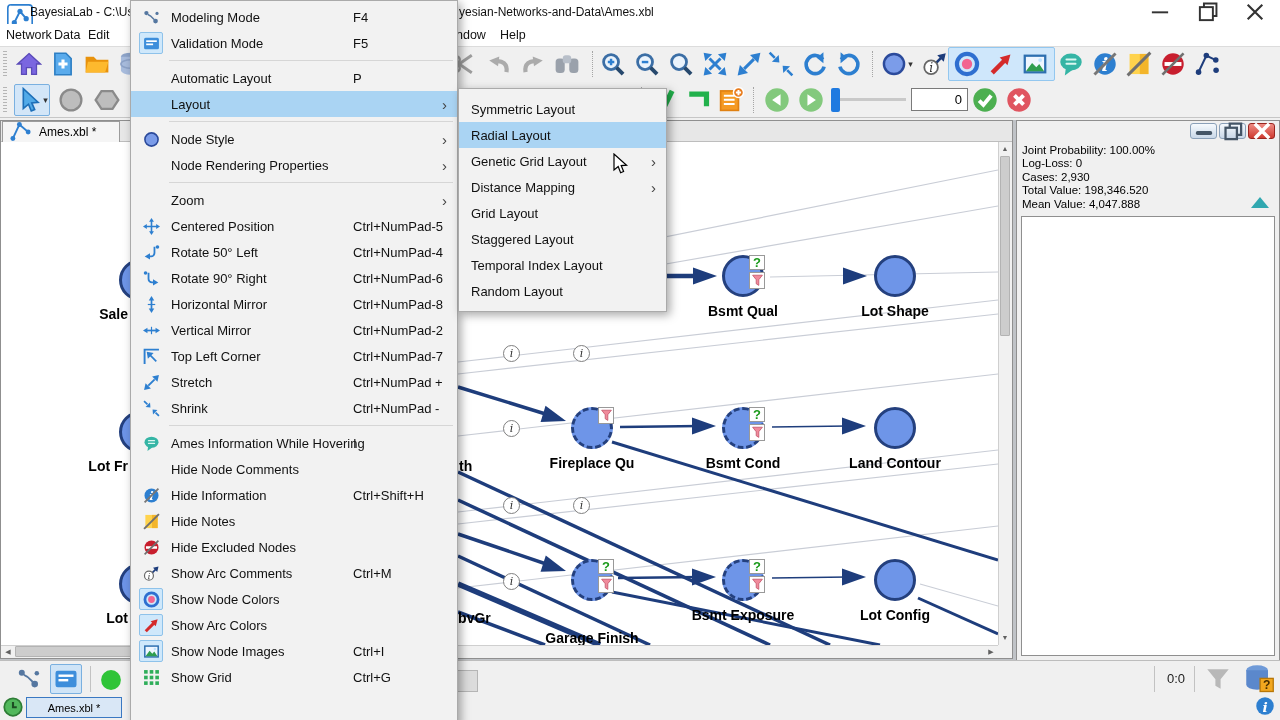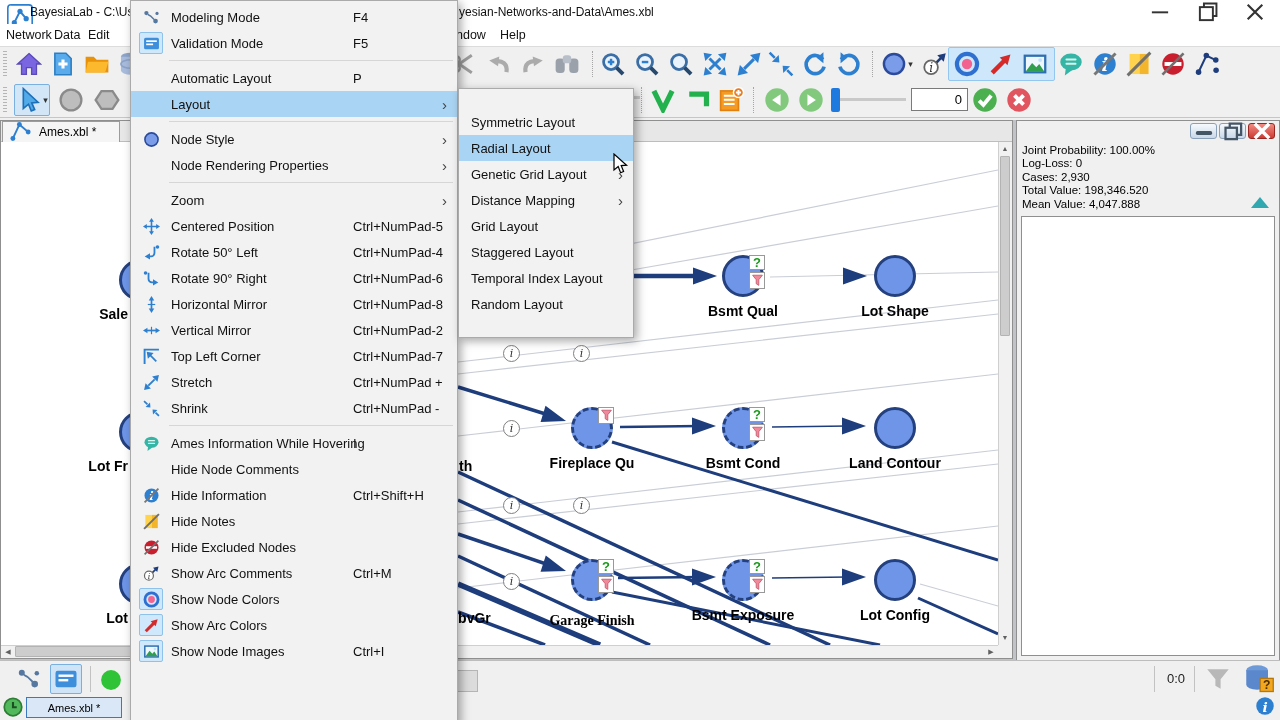--- a/index.html
+++ b/index.html
@@ -66,21 +66,21 @@
   
   #ctxmenu{position:absolute;left:130px;top:0;width:328px;height:726px;background:#f2f2f2;border:1px solid #aaa;box-shadow:3px 3px 9px rgba(0,0,0,.35);z-index:90;padding-top:3px;}
   .mi{position:relative;height:26px;display:flex;align-items:center;padding-left:8px;font-size:13px;color:#111;}
   .mi.hl{background:#aad4f3;}
   .mi-ic{width:24px;height:22px;margin-right:8px;display:flex;align-items:center;justify-content:center;flex:0 0 24px;}
   .mi-ic.tog{background:#cfe8fb;border:1px solid #8ec2ea;border-radius:2px;}
   .mi-lb{white-space:nowrap;}
   .mi-sc{position:absolute;left:222px;white-space:nowrap;}
   .mi-ar{position:absolute;right:10px;font-size:15px;color:#444;}
   .msep{height:1px;background:#d6d6d6;margin:4px 4px 4px 38px;}
-  #submenu{position:absolute;left:458px;top:88px;width:176px;background:#f2f2f2;border:1px solid #aaa;box-shadow:3px 3px 9px rgba(0,0,0,.35);z-index:95;padding:20px 0;}
+  #submenu{position:absolute;left:458px;top:88px;width:209px;background:#f2f2f2;border:1px solid #aaa;box-shadow:3px 3px 9px rgba(0,0,0,.35);z-index:95;padding:7px 0;}
   .smi{position:relative;height:26px;display:flex;align-items:center;padding-left:12px;font-size:13px;color:#111;}
   .smi.hl{background:#aad4f3;}
   #cursor{position:absolute;left:613px;top:153px;z-index:99;}
 </style>
 </head>
 <body>
 
 <div id="stage">
 
   <div class="a" id="mdibg"></div>
@@ -529,21 +529,21 @@
           <polygon points="2,1.5 14,1.5 9.6,7 9.6,14 6.4,12 6.4,7" fill="#f08a9b" stroke="#c4556a" stroke-width="1"></polygon>
         </svg>
       </div><div class="gnode" style="left: 873px; top: 113px;"></div><div class="glabel" style="left: 824px; top: 161px;">Lot Shape</div><div class="gnode dash" style="left: 570px; top: 265px;"></div><div class="glabel" style="left: 521px; top: 313px;">Fireplace Qu</div><div class="fbadge" style="left: 597px; top: 265px;">
         <svg width="13" height="13" viewBox="0 0 16 16">
           <polygon points="2,1.5 14,1.5 9.6,7 9.6,14 6.4,12 6.4,7" fill="#f08a9b" stroke="#c4556a" stroke-width="1"></polygon>
         </svg>
       </div><div class="gnode dash" style="left: 721px; top: 265px;"></div><div class="glabel" style="left: 672px; top: 313px;">Bsmt Cond</div><div class="qbadge" style="left: 748px; top: 265px;">?</div><div class="fbadge" style="left: 748px; top: 282px;">
         <svg width="13" height="13" viewBox="0 0 16 16">
           <polygon points="2,1.5 14,1.5 9.6,7 9.6,14 6.4,12 6.4,7" fill="#f08a9b" stroke="#c4556a" stroke-width="1"></polygon>
         </svg>
-      </div><div class="gnode" style="left: 873px; top: 265px;"></div><div class="glabel" style="left: 824px; top: 313px;">Land Contour</div><div class="gnode dash" style="left: 570px; top: 417px;"></div><div class="glabel" style="left: 521px; top: 471px; font-family: Liberation Serif, serif;">Garage Finish</div><div class="qbadge" style="left: 597px; top: 417px;">?</div><div class="fbadge" style="left: 597px; top: 434px;">
+      </div><div class="gnode" style="left: 873px; top: 265px;"></div><div class="glabel" style="left: 824px; top: 313px;">Land Contour</div><div class="gnode dash" style="left: 570px; top: 417px;"></div><div class="glabel" style="left: 521px; top: 488px;">Garage Finish</div><div class="qbadge" style="left: 597px; top: 417px;">?</div><div class="fbadge" style="left: 597px; top: 434px;">
         <svg width="13" height="13" viewBox="0 0 16 16">
           <polygon points="2,1.5 14,1.5 9.6,7 9.6,14 6.4,12 6.4,7" fill="#f08a9b" stroke="#c4556a" stroke-width="1"></polygon>
         </svg>
       </div><div class="gnode dash" style="left: 721px; top: 417px;"></div><div class="glabel" style="left: 672px; top: 465px;">Bsmt Exposure</div><div class="qbadge" style="left: 748px; top: 417px;">?</div><div class="fbadge" style="left: 748px; top: 434px;">
         <svg width="13" height="13" viewBox="0 0 16 16">
           <polygon points="2,1.5 14,1.5 9.6,7 9.6,14 6.4,12 6.4,7" fill="#f08a9b" stroke="#c4556a" stroke-width="1"></polygon>
         </svg>
       </div><div class="gnode" style="left: 873px; top: 417px;"></div><div class="glabel" style="left: 824px; top: 465px;">Lot Config</div><div class="gnode" style="left: 118px; top: 117px;"></div><div class="gplabel" style="left: 47px; top: 164px;">Sale</div><div class="gnode" style="left: 118px; top: 269px;"></div><div class="gplabel" style="left: 47px; top: 316px;">Lot Fr</div><div class="gnode" style="left: 118px; top: 421px;"></div><div class="gplabel" style="left: 47px; top: 468px;">Lot</div><div class="gflabel" style="left: 458px; top: 316px;">th</div><div class="gflabel" style="left: 447px; top: 468px;">AbvGr</div><div class="ibadge" style="left: 502px; top: 203px;">i</div><div class="ibadge" style="left: 572px; top: 203px;">i</div><div class="ibadge" style="left: 502px; top: 278px;">i</div><div class="ibadge" style="left: 502px; top: 355px;">i</div><div class="ibadge" style="left: 572px; top: 355px;">i</div><div class="ibadge" style="left: 502px; top: 431px;">i</div></div>
 
   <div class="sbar" style="left:998px;top:142px;width:14px;height:503px;border-left:1px solid #cfcfcf;"></div>
@@ -895,20 +895,39 @@
           <svg width="17" height="17" viewBox="0 0 16 16">
             <rect x="1" y="2.2" width="14" height="11.6" fill="#2d6fb0"></rect>
             <rect x="2.4" y="3.6" width="11.2" height="8.8" fill="#eef6ff"></rect>
             <path d="M2.4 12.4 L6.2 7.4 L8.8 10 L10.6 8 L13.6 12.4 Z" fill="#2f9e4f"></path>
             <circle cx="11.2" cy="5.6" r="1.2" fill="#bfe3ff"></circle>
           </svg>
         </span>
         <span class="mi-lb">Show Node Images</span>
         <span class="mi-sc">Ctrl+I</span>
       </div>
+      <div class="mi">
+        <span class="mi-ic">
+          <svg width="17" height="17" viewBox="0 0 16 16">
+            <g fill="#2fae5a">
+              <rect x="1" y="1" width="3.4" height="3.4"></rect>
+              <rect x="6.3" y="1" width="3.4" height="3.4"></rect>
+              <rect x="11.6" y="1" width="3.4" height="3.4"></rect>
+              <rect x="1" y="6.3" width="3.4" height="3.4"></rect>
+              <rect x="6.3" y="6.3" width="3.4" height="3.4"></rect>
+              <rect x="11.6" y="6.3" width="3.4" height="3.4"></rect>
+              <rect x="1" y="11.6" width="3.4" height="3.4"></rect>
+              <rect x="6.3" y="11.6" width="3.4" height="3.4"></rect>
+              <rect x="11.6" y="11.6" width="3.4" height="3.4"></rect>
+            </g>
+          </svg>
+        </span>
+        <span class="mi-lb">Show Grid</span>
+        <span class="mi-sc">Ctrl+G</span>
+      </div>
     </div>
 
   <div id="submenu">
       <div class="smi">
         <span class="mi-lb">Symmetric Layout</span>
       </div>
       <div class="smi hl">
         <span class="mi-lb">Radial Layout</span>
       </div>
       <div class="smi">

